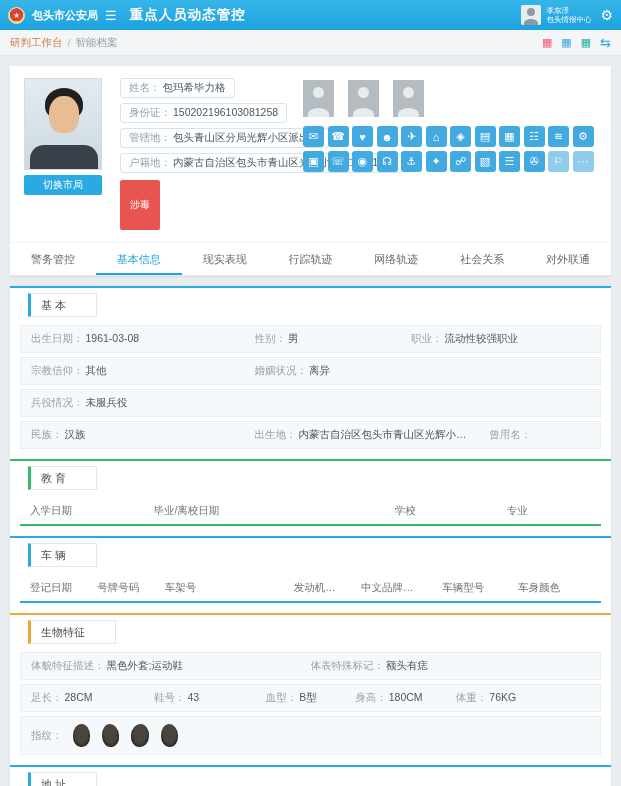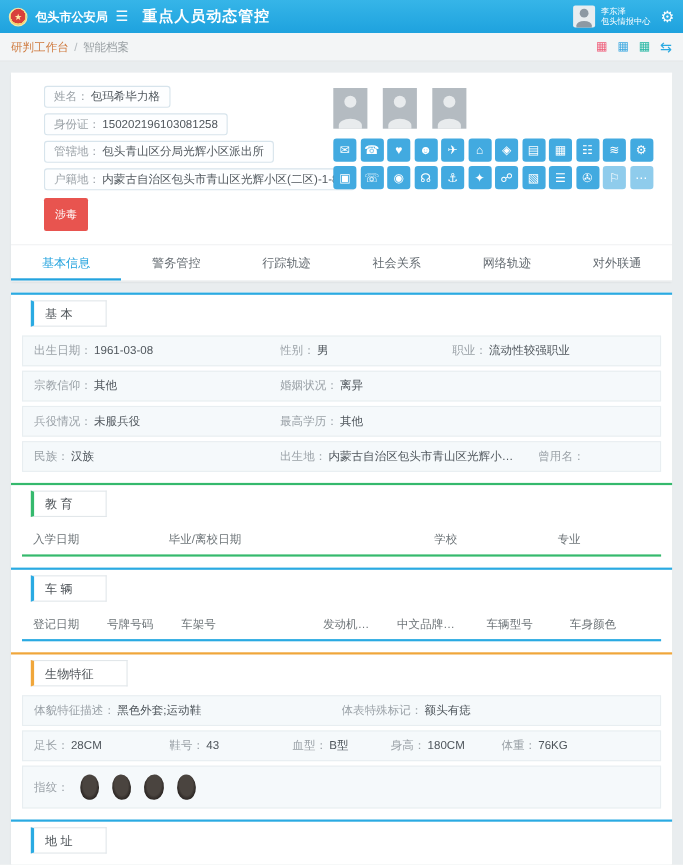--- a/index.html
+++ b/index.html
@@ -53,21 +53,21 @@
   .switch-btn { display:block; width:78px; margin-top:5px; background:#2aaae2; color:#fff;
     border:none; border-radius:2px; font-size:10px; padding:3px 0; cursor:pointer;
     font-family:inherit; }
   .fields-col { flex:1; min-width:0; padding:0 12px 0 16px; }
   .fieldbox { display:table; max-width:100%; border:1px solid #d7e4ec; background:#fdfeff;
     border-radius:3px; padding:2px 8px; margin-bottom:5px; font-size:10.5px;
     white-space:nowrap; overflow:hidden; }
   .f-label { color:#9aa1a7; margin-right:2px; white-space:nowrap; }
   .f-value { color:#4f565c; }
   .tagbadge { display:inline-block; background:#e8544f; color:#fff; font-size:10px;
-    padding:8px 10px; border-radius:2px; margin-top:2px; }
+    padding:18px 10px; border-radius:2px; margin-top:2px; }
   .right-col { width:294px; flex:0 0 auto; }
   .thumbs { display:flex; gap:14px; margin:2px 0 9px; }
   .thumb { width:31px; height:37px; background:#b4bbc1; position:relative; overflow:hidden; cursor:pointer; }
   .thumb::before { content:""; position:absolute; top:7px; left:10px; width:11px; height:11px; border-radius:50%; background:#e8ebed; }
   .thumb::after { content:""; position:absolute; bottom:-3px; left:5px; width:21px; height:12px; border-radius:50% 50% 0 0; background:#e8ebed; }
   .icon-grid { display:flex; flex-wrap:wrap; gap:3.5px; width:294px; }
   .gicon { width:21px; height:21px; background:#42aae0; border-radius:3px; color:#fff;
     display:flex; align-items:center; justify-content:center; font-size:11px; cursor:pointer; }
   .gicon.light { background:#8fccec; }
 
@@ -134,20 +134,26 @@
     <div class="tools">
       <span class="tool t0">▦</span>
       <span class="tool t1">▦</span>
       <span class="tool t2">▦</span>
       <span class="tool t3">⇆</span>
     </div>
   </div>
 
   <div class="card">
     <div class="profile">
+      <div class="photo-col">
+        <div class="photo">
+            <div class="torso"></div>
+          </div>
+        <button class="switch-btn">切换市局</button>
+      </div>
       <div class="fields-col">
         <div class="fieldbox">
           <span class="f-label">姓名：</span>
             <span class="f-value">包玛希毕力格</span>
         </div>
         <div class="fieldbox">
           <span class="f-label">身份证：</span>
             <span class="f-value">150202196103081258</span>
         </div>
         <div class="fieldbox">
@@ -188,46 +194,46 @@
           <span class="gicon">☍</span>
           <span class="gicon">▧</span>
           <span class="gicon">☰</span>
           <span class="gicon">✇</span>
           <span class="gicon light">⚐</span>
           <span class="gicon light">⋯</span>
         </div>
       </div>
     </div>
     <div class="tabs">
+      <div class="tab">警务管控</div>
       <div class="tab active">基本信息</div>
-      <div class="tab">警务管控</div>
+      <div class="tab">现实表现</div>
       <div class="tab">行踪轨迹</div>
+      <div class="tab">网络轨迹</div>
       <div class="tab">社会关系</div>
-      <div class="tab">网络轨迹</div>
       <div class="tab">对外联通</div>
     </div>
   </div>
 
   <div class="card content">
 
     <div class="section s-blue">
       <div class="sec-rule"></div>
       <div class="sec-label">基 本</div>
       <div class="trow">
         <div class="cell b1"><span class="f-label">出生日期：</span><span class="f-value">1961-03-08</span></div>
         <div class="cell b2"><span class="f-label">性别：</span><span class="f-value">男</span></div>
         <div class="cell grow"><span class="f-label">职业：</span><span class="f-value">流动性较强职业</span></div>
       </div>
       <div class="trow">
         <div class="cell b1"><span class="f-label">宗教信仰：</span><span class="f-value">其他</span></div>
         <div class="cell grow"><span class="f-label">婚姻状况：</span><span class="f-value">离异</span></div>
       </div>
       <div class="trow">
         <div class="cell b1"><span class="f-label">兵役情况：</span><span class="f-value">未服兵役</span></div>
-        <div class="cell b2"><span class="f-label">最高学历：</span><span class="f-value">其他</span></div>
       </div>
       <div class="trow">
         <div class="cell b1"><span class="f-label">民族：</span><span class="f-value">汉族</span></div>
         <div class="cell b4"><span class="f-label">出生地：</span><span class="f-value">内蒙古自治区包头市青山区光辉小区(二区)-1-86</span></div>
         <div class="cell grow"><span class="f-label">曾用名：</span><span class="f-value"></span></div>
       </div>
     </div>
 
     <div class="section s-green">
       <div class="sec-rule"></div>

